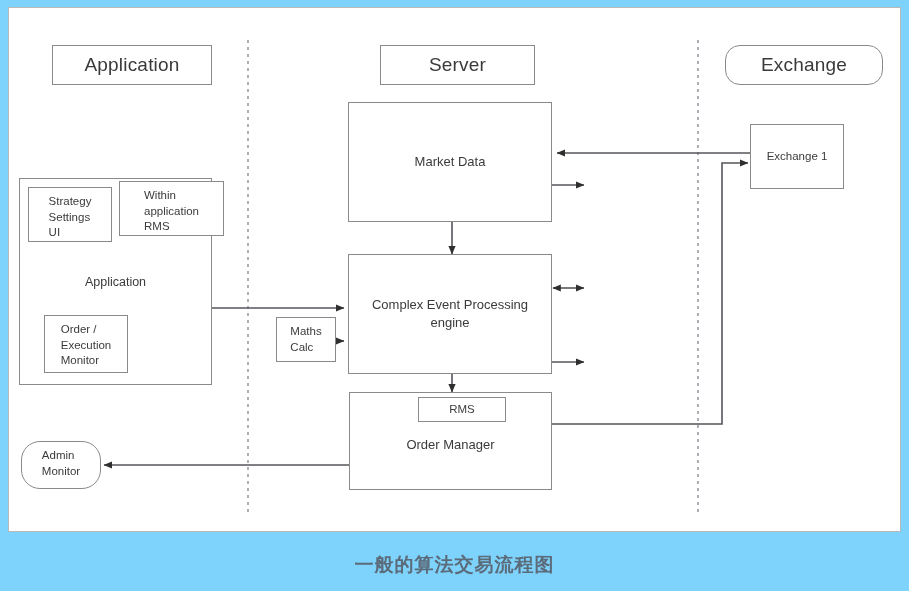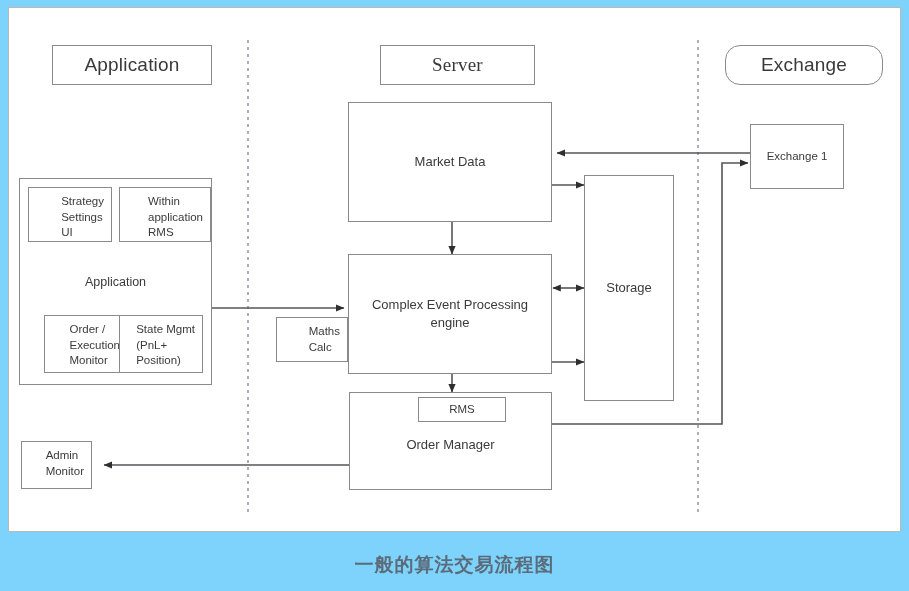--- a/index.html
+++ b/index.html
@@ -41,21 +41,21 @@
     background: #ffffff;
     display: flex;
     align-items: center;
     justify-content: center;
     text-align: center;
     color: #3b3b3b;
     line-height: 1.35;
   }
   .node.topleft {
     align-items: flex-start;
-    justify-content: flex-end;
+    justify-content: center;
     text-align: left;
   }
   .lane-header {
     font-size: 19px;
     color: #3a3a3a;
     letter-spacing: 0.2px;
   }
   .grp {
     position: absolute;
     box-sizing: border-box;
@@ -131,74 +131,66 @@
 
       <path d="M551,424 L722,424 L722,163 L748,163" marker-end="url(#arr)"></path>
 
       <path d="M350,465 L104,465" marker-end="url(#arr)"></path>
     </g>
   </svg>
 
   <div class="node lane-header" style="left:52px; top:45px; width:160px; height:40px;">
     <span>Application</span>
   </div>
-  <div class="node lane-header" style="left:380px; top:45px; width:155px; height:40px;font-family:Liberation Serif, serif;">
+  <div class="node lane-header" style="left:380px; top:45px; width:155px; height:40px;">
     <span>Server</span>
   </div>
   <div class="node lane-header" style="left:725px; top:45px; width:158px; height:40px;border-radius:15px;">
     <span>Exchange</span>
   </div>
 
   <div class="grp" style="left:19px; top:178px; width:193px; height:207px;">
     <div class="grp-label" style="top:96px;">Application</div>
   </div>
 
   <div class="node topleft small" style="left:28px; top:187px; width:84px; height:55px;">
     <span class="cell-text">Strategy
 Settings
 UI</span>
   </div>
-  <div class="node topleft small" style="left:119px; top:187px; width:92px; height:55px;">
+  <div class="node topleft small" style="left:119px; top:181px; width:105px; height:55px;">
     <span class="cell-text">Within
 application
 RMS</span>
   </div>
   <div class="node topleft small" style="left:44px; top:315px; width:84px; height:58px;">
     <span class="cell-text">Order /
 Execution
 Monitor</span>
   </div>
-  <div class="node topleft small" style="left:119px; top:315px; width:84px; height:58px;">
-    <span class="cell-text">State Mgmt
-(PnL+
-Position)</span>
-  </div>
-
-  <div class="node topleft small" style="left:21px; top:441px; width:71px; height:48px;">
+
+  <div class="node topleft small" style="left:21px; top:441px; width:80px; height:48px;border-radius:19px;">
     <span class="cell-text">Admin
 Monitor</span>
   </div>
 
-  <div class="node topleft small" style="left:276px; top:317px; width:72px; height:45px;">
+  <div class="node topleft small" style="left:276px; top:317px; width:60px; height:45px;">
     <span class="cell-text">Maths
 Calc</span>
   </div>
 
   <div class="node mid" style="left:348px; top:254px; width:204px; height:120px;">
     <span class="cell-text">Complex Event Processing
 engine</span>
   </div>
 
   <div class="node mid" style="left:348px; top:102px; width:204px; height:120px;">
     <span class="cell-text">Market Data</span>
   </div>
 
-  <div class="node mid" style="left:584px; top:175px; width:90px; height:226px;">
-    <span class="cell-text">Storage</span>
-  </div>
 
   <div class="node mid" style="left:349px; top:392px; width:203px; height:98px;">
     <span class="cell-text" style="margin-top:8px;">Order Manager</span>
   </div>
 
   <div class="node small" style="left:418px; top:397px; width:88px; height:25px; align-items:center; justify-content:center;">
     <span class="cell-text" style="padding:0;">RMS</span>
   </div>
 
   <div class="node small" style="left:750px; top:124px; width:94px; height:65px; align-items:center; ">

